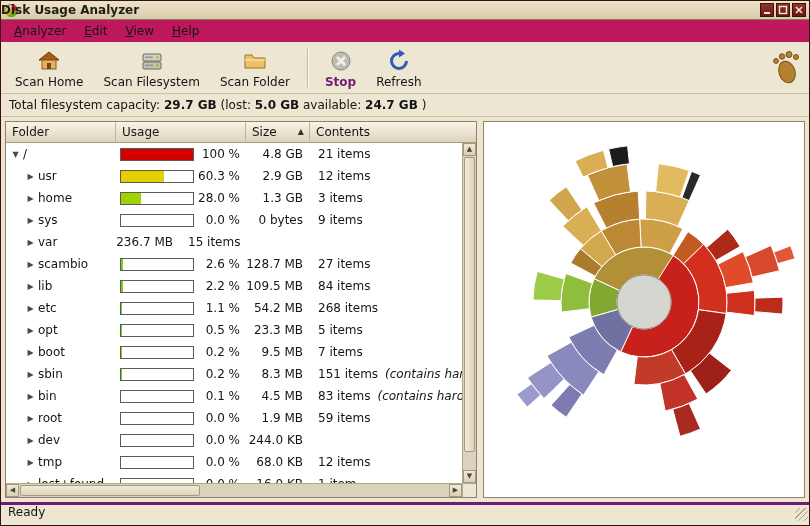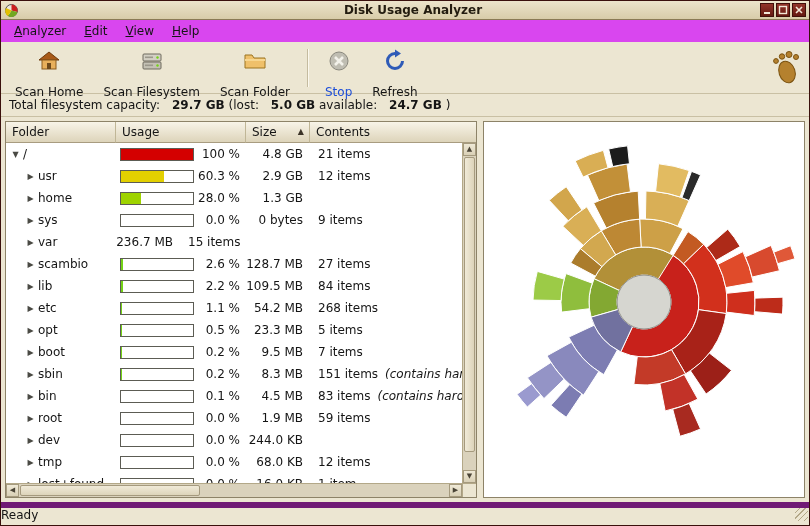--- a/index.html
+++ b/index.html
@@ -8,40 +8,40 @@
     width:810px;height:526px;position:relative;margin:0;
     background:#ece6d2;border:1px solid #3a100c;
     font-family:"DejaVu Sans","Liberation Sans",sans-serif;
     font-size:12px;color:#151515;overflow:hidden;
     display:flex;flex-direction:column;
   }
   
   .titlebar{height:19px;flex:0 0 19px;position:relative;display:flex;align-items:center;
     background:linear-gradient(#ece4cb,#d8cca9);border-bottom:1px solid #8a7b55;padding:0 3px;}
   .win-icon{width:15px;height:15px;display:inline-block;}
-  .title-text{position:absolute;left:16px;right:0;text-align:center;font-weight:bold;color:#231c10;pointer-events:none;}
+  .title-text{position:absolute;left:0;right:0;font-weight:bold;color:#231c10;pointer-events:none;}
   .win-buttons{margin-left:auto;display:flex;gap:2px;z-index:2;}
   .wbtn{width:14px;height:14px;background:linear-gradient(#93352a,#651912);border:1px solid #41100a;
     display:flex;align-items:center;justify-content:center;}
   
-  .menubar{height:22px;flex:0 0 22px;display:flex;align-items:center;padding-left:4px;background:#d946ef;}
+  .menubar{height:22px;flex:0 0 22px;display:flex;align-items:center;padding-left:4px;background:#be185d;}
   .menu-item{padding:3px 9px;cursor:default;}
   
   .toolbar{height:52px;flex:0 0 52px;display:flex;align-items:flex-start;padding:2px 4px;
     border-bottom:1px solid #c9c0a4;position:relative;}
-  .tool-btn{display:flex;flex-direction:column;align-items:center;padding:3px 9px 1px;gap:11px;border:1px solid transparent;}
+  .tool-btn{display:flex;flex-direction:column;align-items:center;padding:3px 9px 1px;gap:1px;border:1px solid transparent;}
   .tool-btn .tlabel{white-space:nowrap;}
-  .tool-btn.disabled .tlabel{color:#1d4ed8;}
+  .tool-btn.disabled .tlabel{color:#701a75;font-weight:bold;}
   .ticon{height:26px;display:flex;align-items:center;justify-content:center;}
   .tool-sep{width:1px;align-self:center;height:38px;background:#c4bb9f;margin:0 7px;box-shadow:1px 0 0 #fbf8ee;}
   .gnome-logo{position:absolute;right:8px;top:8px;width:32px;height:36px;}
   
   .infobar{height:23px;flex:0 0 23px;display:flex;align-items:center;padding-left:8px;
     border-bottom:1px solid #c9c0a4;white-space:pre;}
-  .infobar .b{font-weight:bold;margin-left:8px;}
+  .infobar .b{font-weight:bold;}
   
   .main{height:385px;flex:0 0 385px;display:flex;padding:4px;gap:6px;}
   .left-pane{width:472px;flex:0 0 472px;border:1px solid #8d8368;background:#fff;display:flex;flex-direction:column;}
   .tree-header{height:21px;flex:0 0 21px;display:flex;background:linear-gradient(#f8f4e8,#ddd4ba);}
   .hcell{border-right:1px solid #c0b696;border-bottom:1px solid #a89c80;padding:3px 0 0 6px;position:relative;
     background:linear-gradient(#f8f4e8,#ddd4ba);white-space:nowrap;overflow:hidden;}
   .hcell.last{flex:1;border-right:none;}
   .sort-arrow{position:absolute;right:5px;top:5px;font-size:8px;color:#3c3428;}
   .tree-mid{flex:1;display:flex;overflow:hidden;}
   .tree-body{flex:1;overflow:hidden;background:#fff;}
@@ -66,22 +66,22 @@
     font-size:7px;color:#4a4436;line-height:1;}
   .vscroll .stepper{width:100%;}
   .vtrack{flex:1;position:relative;}
   .vthumb{position:absolute;left:1px;right:1px;top:1px;height:295px;background:linear-gradient(90deg,#f0ead8,#ddd4ba);
     border:1px solid #a59a7e;border-radius:2px;}
   .htrack{flex:1;position:relative;}
   .hthumb{position:absolute;top:1px;bottom:1px;left:1px;width:180px;background:linear-gradient(#f0ead8,#ddd4ba);
     border:1px solid #a59a7e;border-radius:2px;}
   .right-pane{flex:1;border:1px solid #8d8368;background:#fff;overflow:hidden;}
   
-  .statusbar{height:20px;flex:0 0 20px;border-top:6px solid #701a75;display:flex;align-items:center;
-    position:relative;}
+  .statusbar{height:20px;flex:0 0 20px;border-top:3px solid #701a75;display:flex;
+    padding-left:7px;position:relative;}
   .grip{position:absolute;right:1px;bottom:1px;width:13px;height:13px;
     background:repeating-linear-gradient(135deg,transparent 0 3px,#b3a888 3px 4px);}
 </style>
 </head>
 <body>
 
 <div class="window">
 
   <div class="titlebar">
     <span class="win-icon">
@@ -231,20 +231,23 @@
                 <span class="expander">▶</span>
                 <span>home</span>
               </div>
               <div class="cell cell-usage">
                 <div class="ubar">
                   <div class="ufill" style="width: 28%; background: rgb(158, 211, 0);"></div>
                 </div>
                 <span class="upct">28.0 %</span>
               </div>
               <div class="cell cell-size">1.3 GB</div>
+              <div class="cell cell-contents">
+                <span>3 items</span>
+              </div>
             </div>
             <div class="trow">
               <div class="cell cell-folder" style="padding-left: 17px;">
                 <span class="expander">▶</span>
                 <span>sys</span>
               </div>
               <div class="cell cell-usage">
                 <div class="ubar">
                   <div class="ufill" style="width: 0%; background: rgb(115, 210, 22);"></div>
                 </div>

